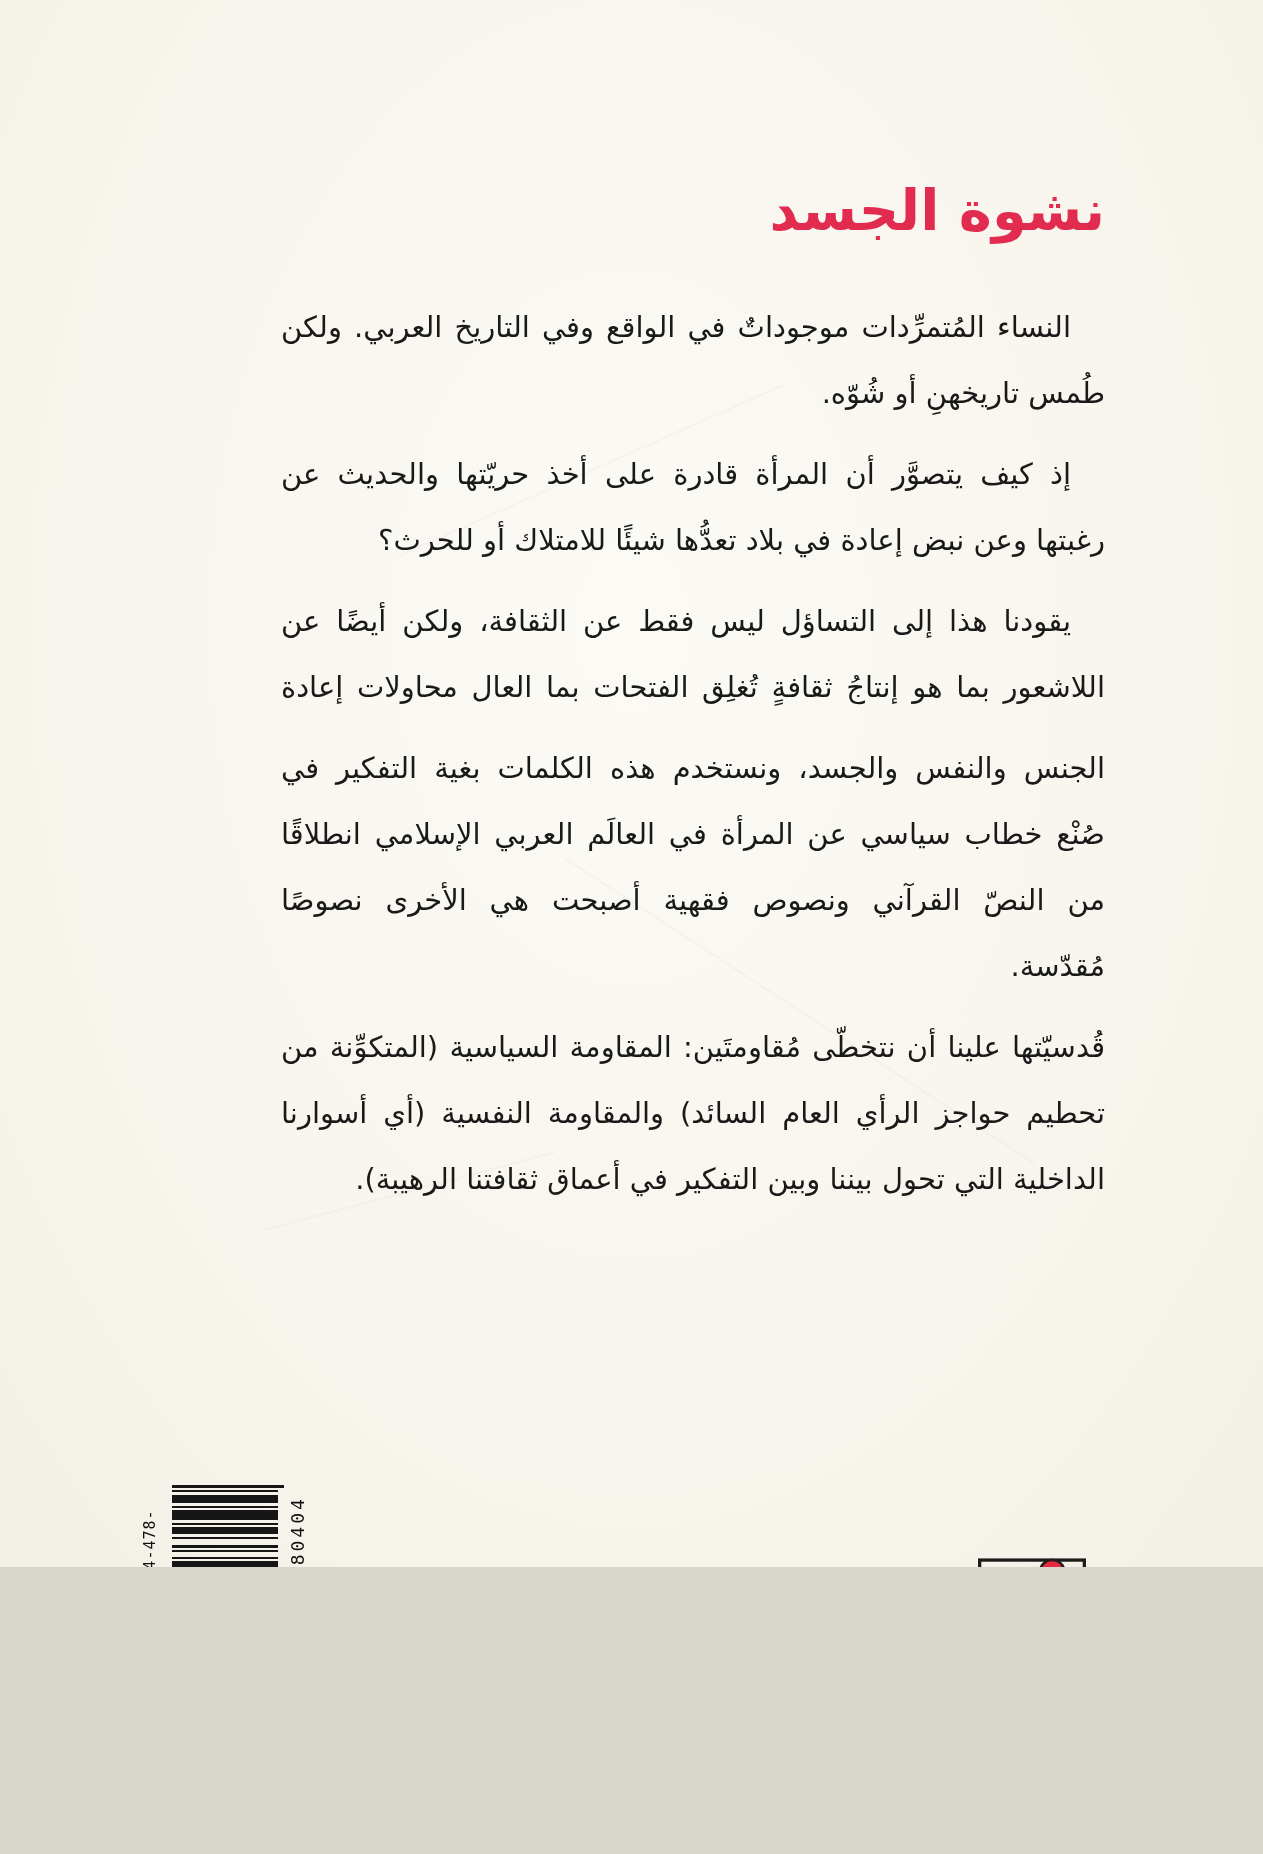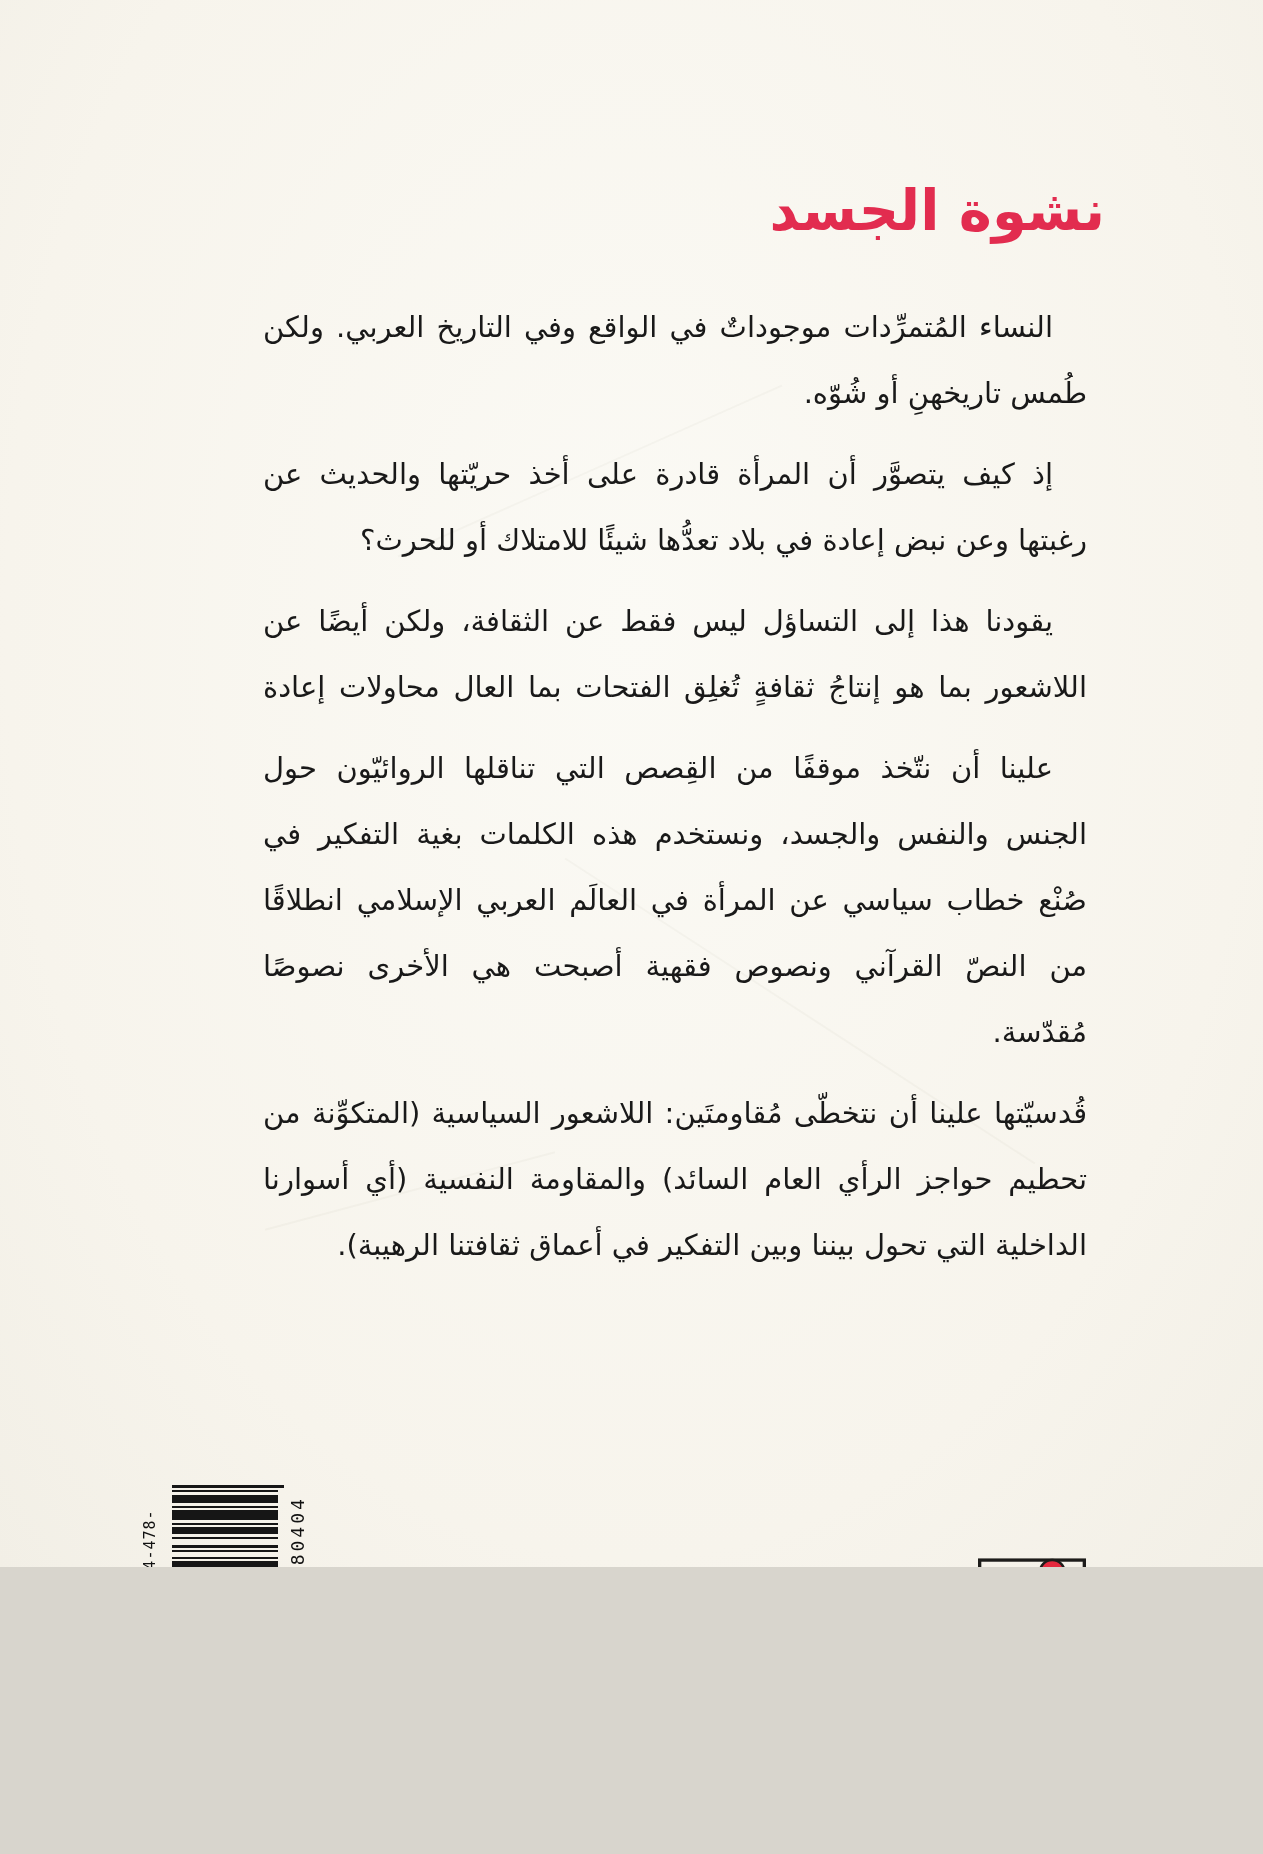--- a/index.html
+++ b/index.html
@@ -27,21 +27,21 @@
     top:176px;right:158px;
     direction:rtl;
     font-size:56px;
     font-weight:bold;
     letter-spacing:0;
     line-height:1.25;
   }
 
   .blurb{
     position:absolute;
-    top:294px;right:176px;
+    top:294px;right:158px;
     width:824px;
     direction:rtl;
     color:#191919;
     font-size:29px;
   }
   .para{margin:0 0 15px 0;}
   .para .line{
     line-height:66px;
     text-align:justify;
     text-align-last:justify;
@@ -113,28 +113,27 @@
       </div>
       <div class="para">
         <div class="line first">إذ كيف يتصوَّر أن المرأة قادرة على أخذ حريّتها والحديث عن</div>
         <div class="line last">رغبتها وعن نبض إعادة في بلاد تعدُّها شيئًا للامتلاك أو للحرث؟</div>
       </div>
       <div class="para">
         <div class="line first">يقودنا هذا إلى التساؤل ليس فقط عن الثقافة، ولكن أيضًا عن</div>
         <div class="line">اللاشعور بما هو إنتاجُ ثقافةٍ تُغلِق الفتحات بما العال محاولات إعادة</div>
       </div>
       <div class="para">
-        <div class="line first">علينا أن نتّخذ موقفًا من القِصص التي تناقلها الروائيّون حول</div>
         <div class="line">الجنس والنفس والجسد، ونستخدم هذه الكلمات بغية التفكير في</div>
         <div class="line">صُنْع خطاب سياسي عن المرأة في العالَم العربي الإسلامي انطلاقًا</div>
         <div class="line">من النصّ القرآني ونصوص فقهية أصبحت هي الأخرى نصوصًا</div>
         <div class="line last">مُقدّسة.</div>
       </div>
       <div class="para">
-        <div class="line">قُدسيّتها علينا أن نتخطّى مُقاومتَين: اللاشعور السياسية (المتكوِّنة من</div>
+        <div class="line">قُدسيّتها علينا أن نتخطّى مُقاومتَين: المقاومة السياسية (المتكوِّنة من</div>
         <div class="line">تحطيم حواجز الرأي العام السائد) والمقاومة النفسية (أي أسوارنا</div>
         <div class="line last">الداخلية التي تحول بيننا وبين التفكير في أعماق ثقافتنا الرهيبة).</div>
       </div>
     </div>
 
   <div class="barcode">
     <div class="vtext isbn-label">ISBN: 978-614-478-040-4</div>
     <svg class="bars" id="bars" width="112" height="201">
         <rect x="0" y="0" width="112" height="3" fill="#161616"></rect>
         <rect x="0" y="5" width="106" height="2" fill="#161616"></rect>

